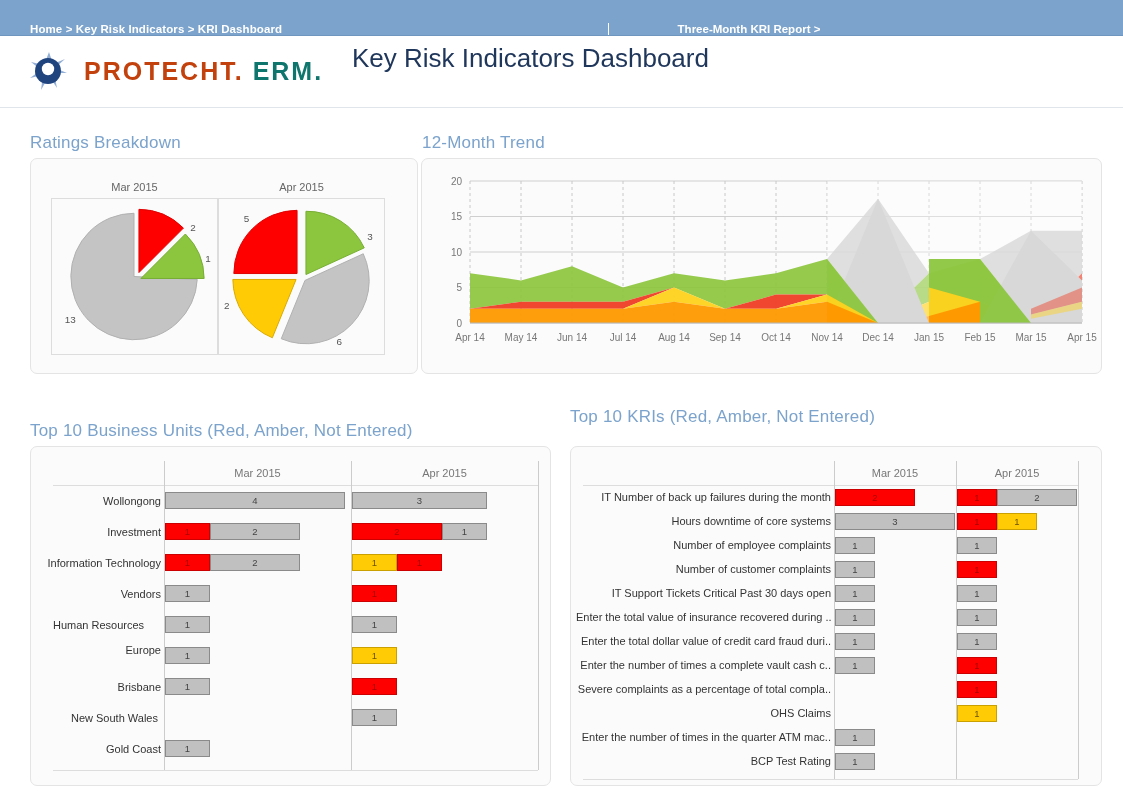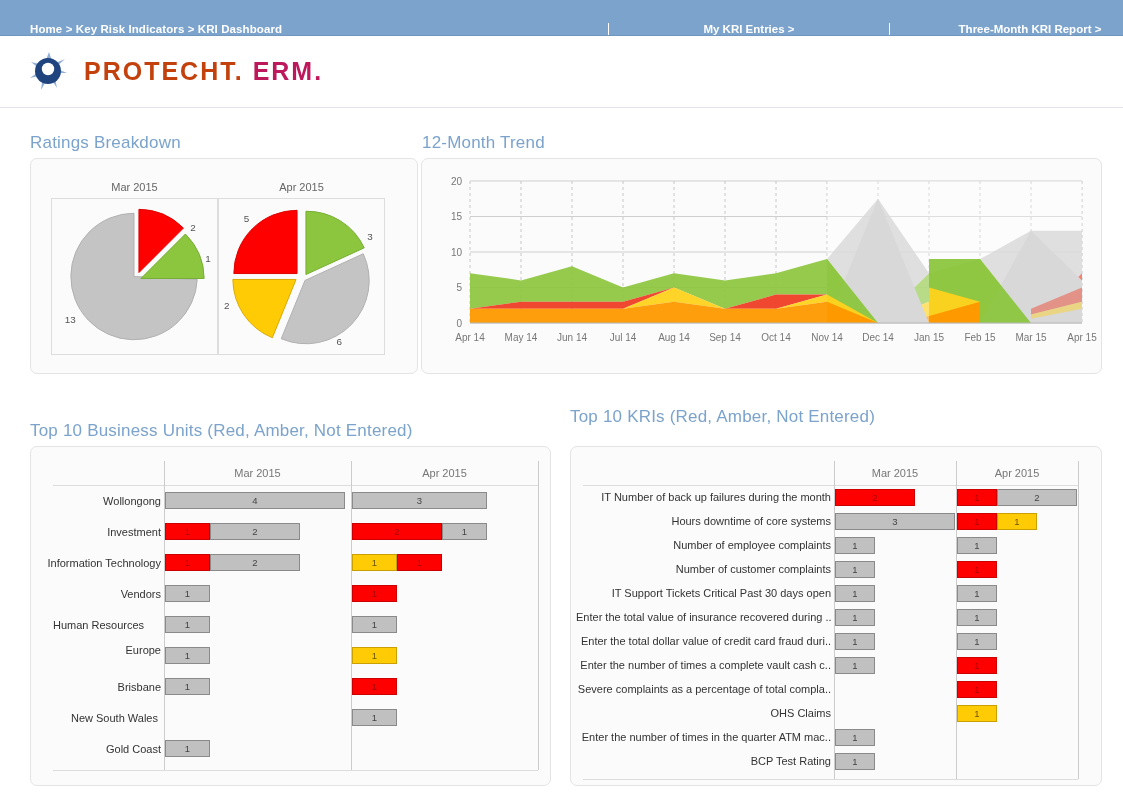--- a/index.html
+++ b/index.html
@@ -37,21 +37,21 @@
 
   
   #pagehead {
     height:72px; position:relative;
     border-bottom:1px solid #dfe5ea;
   }
   #logo { position:absolute; left:27px; top:12px; display:flex; align-items:center; height:46px; }
   #logo .mark { width:48px; height:46px; margin-right:9px; }
   #logo .word { font-size:25px; font-weight:bold; letter-spacing:2.0px; line-height:1; }
   #logo .word .p1 { color:#c2410c; }
-  #logo .word .p2 { color:#be185d; }
+  #logo .word .p2 { color:#0f766e; }
   #titleblock { position:absolute; left:352px; top:6px; }
   #titleblock h1 {
     margin:0; font-size:26px; font-weight:normal; color:#20375c; line-height:1.3;
   }
   #titleblock .sub {
     margin:0; text-align:center; font-size:12px; color:#5a6572; padding-top:2px;
   }
 
   
   .sectitle {
@@ -110,36 +110,36 @@
   .bc-hline { position:absolute; height:1px; background:#ddd; }
 
   .axis-label { font-size:10px; fill:#777; font-family:"Liberation Sans", sans-serif; }
   .pie-num { font-size:10px; fill:#555; font-family:"Liberation Sans", sans-serif; }
 </style>
 </head>
 <body>
 
 <div id="topnav">
   <div class="crumb">Home &gt; Key Risk Indicators &gt; KRI Dashboard</div>
-  <div class="navlink">My KRI Entries &gt;</div>
   <div class="navlink">Three-Month KRI Report &gt;</div>
 </div>
 
 <div id="pagehead">
   <div id="logo">
     <span class="mark">
       <svg width="48" height="46" viewBox="0 0 48 46">
         <path d="M22 4 L26 16 L38 11 L28 20 L40 25 L27 25 L30 40 L22 28 L14 42 L16 27 L3 30 L14 22 L4 14 L17 17 Z" fill="#3a6db5" opacity="0.55"></path>
         <circle cx="21" cy="23" r="13" fill="#20447e"></circle>
         <circle cx="21" cy="21" r="6.2" fill="#ffffff"></circle>
       </svg>
     </span>
     <span class="word"><span class="p1">PROTECHT.</span> <span class="p2">ERM.</span></span>
   </div>
   <div id="titleblock">
+    <h1>Key Risk Indicators Dashboard</h1>
   </div>
 </div>
 
 <div class="sectitle" style="left:30px; top:133px;">Ratings Breakdown</div>
 <div class="sectitle" id="trendtitle">12-Month Trend</div>
 <div class="sectitle" style="left:30px; top:421px;">Top 10 Business Units (Red, Amber, Not Entered)</div>
 <div class="sectitle" style="left:570px; top:407px;">Top 10 KRIs (Red, Amber, Not Entered)</div>
 
 <div class="panel" id="piepanel">
   <div id="pietable">

